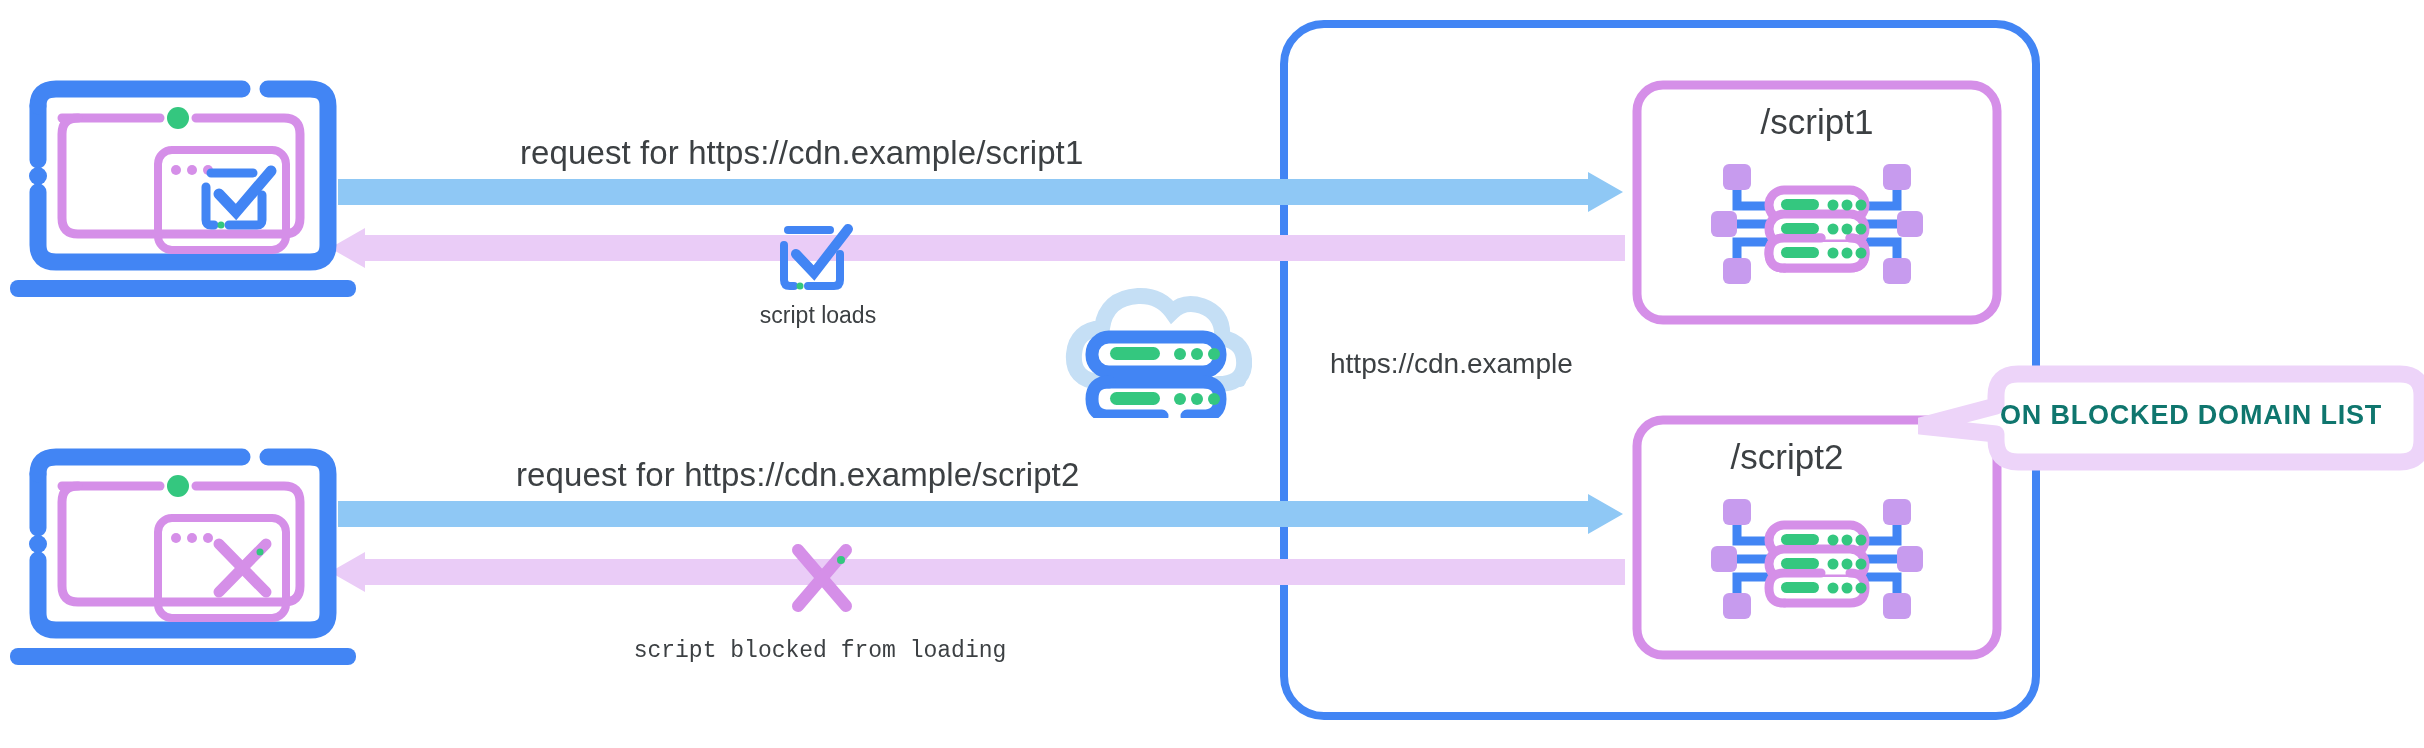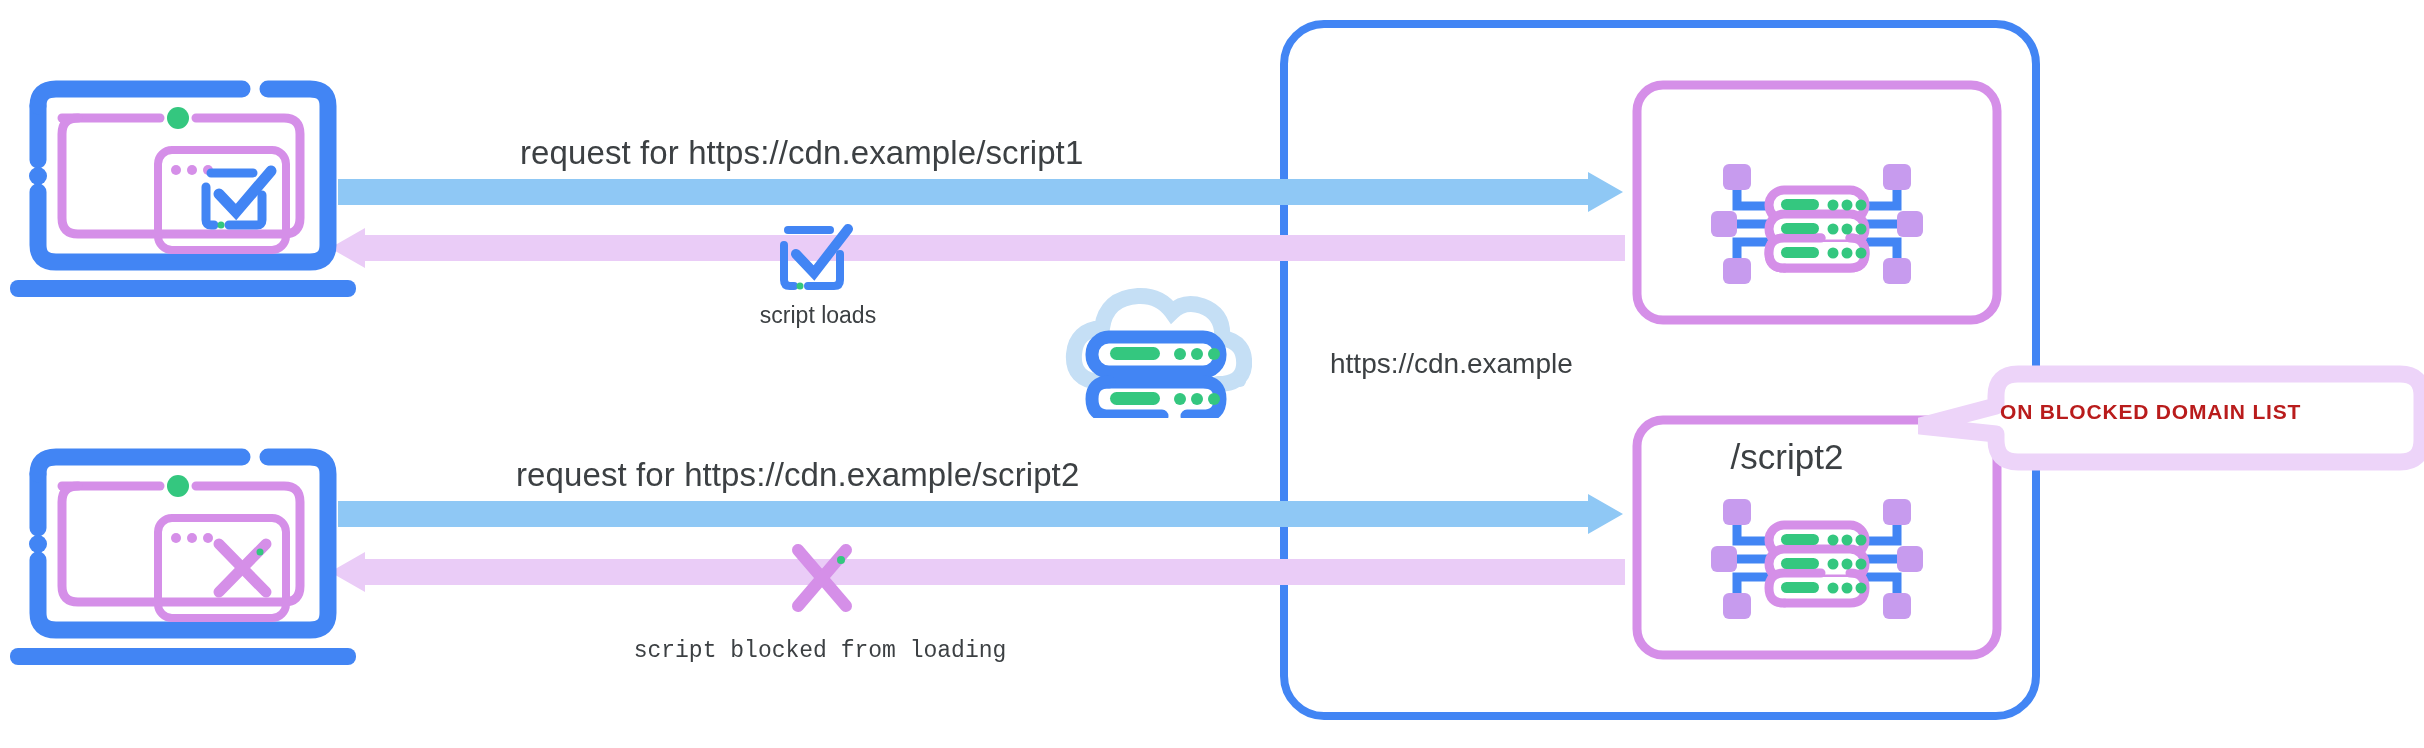--- a/index.html
+++ b/index.html
@@ -46,23 +46,23 @@
     position: absolute;
     font-size: 35px;
     color: #3c4043;
     white-space: nowrap;
     text-align: center;
     width: 100%;
     left: 0;
   }
   .callout-text {
     position: absolute;
-    font-size: 21px;
+    font-size: 27px;
     font-weight: bold;
-    color: #b91c1c;
+    color: #0f766e;
     letter-spacing: 0.8px;
     white-space: nowrap;
   }
 </style>
 </head>
 <body>
 
 <div id="stage">
 
   <svg class="abs" style="left:1280px; top:20px;" width="760" height="700" viewBox="0 0 760 700">
@@ -198,20 +198,21 @@
     <circle cx="135" cy="121" r="6" fill="#34C77F"></circle>
     <circle cx="152" cy="121" r="6" fill="#34C77F"></circle>
   </svg>
 
   <div class="cdn-label" style="left:1330px; top:348px;">https://cdn.example</div>
 
   <div class="abs" style="left:1632px; top:80px; width:370px; height:245px;">
     <svg class="abs" style="left:0; top:0;" width="370" height="245" viewBox="0 0 370 245">
       <rect x="5" y="5" width="360" height="235" rx="26" ry="26" fill="#ffffff" stroke="#D58FE8" stroke-width="9"></rect>
     </svg>
+    <div class="script-label" style="top:22px;">/script1</div>
 
     <svg class="abs" style="left:79px; top:84px;" width="212" height="120" viewBox="0 0 212 120">
 
       <g fill="none" stroke="#4285F4" stroke-width="9" stroke-linecap="square">
         <path d="M26 14 L26 42 L66 42"></path>
         <path d="M186 14 L186 42 L146 42"></path>
         <path d="M8 60 L62 60"></path>
         <path d="M204 60 L150 60"></path>
         <path d="M26 106 L26 78 L66 78"></path>
         <path d="M186 106 L186 78 L146 78"></path>

